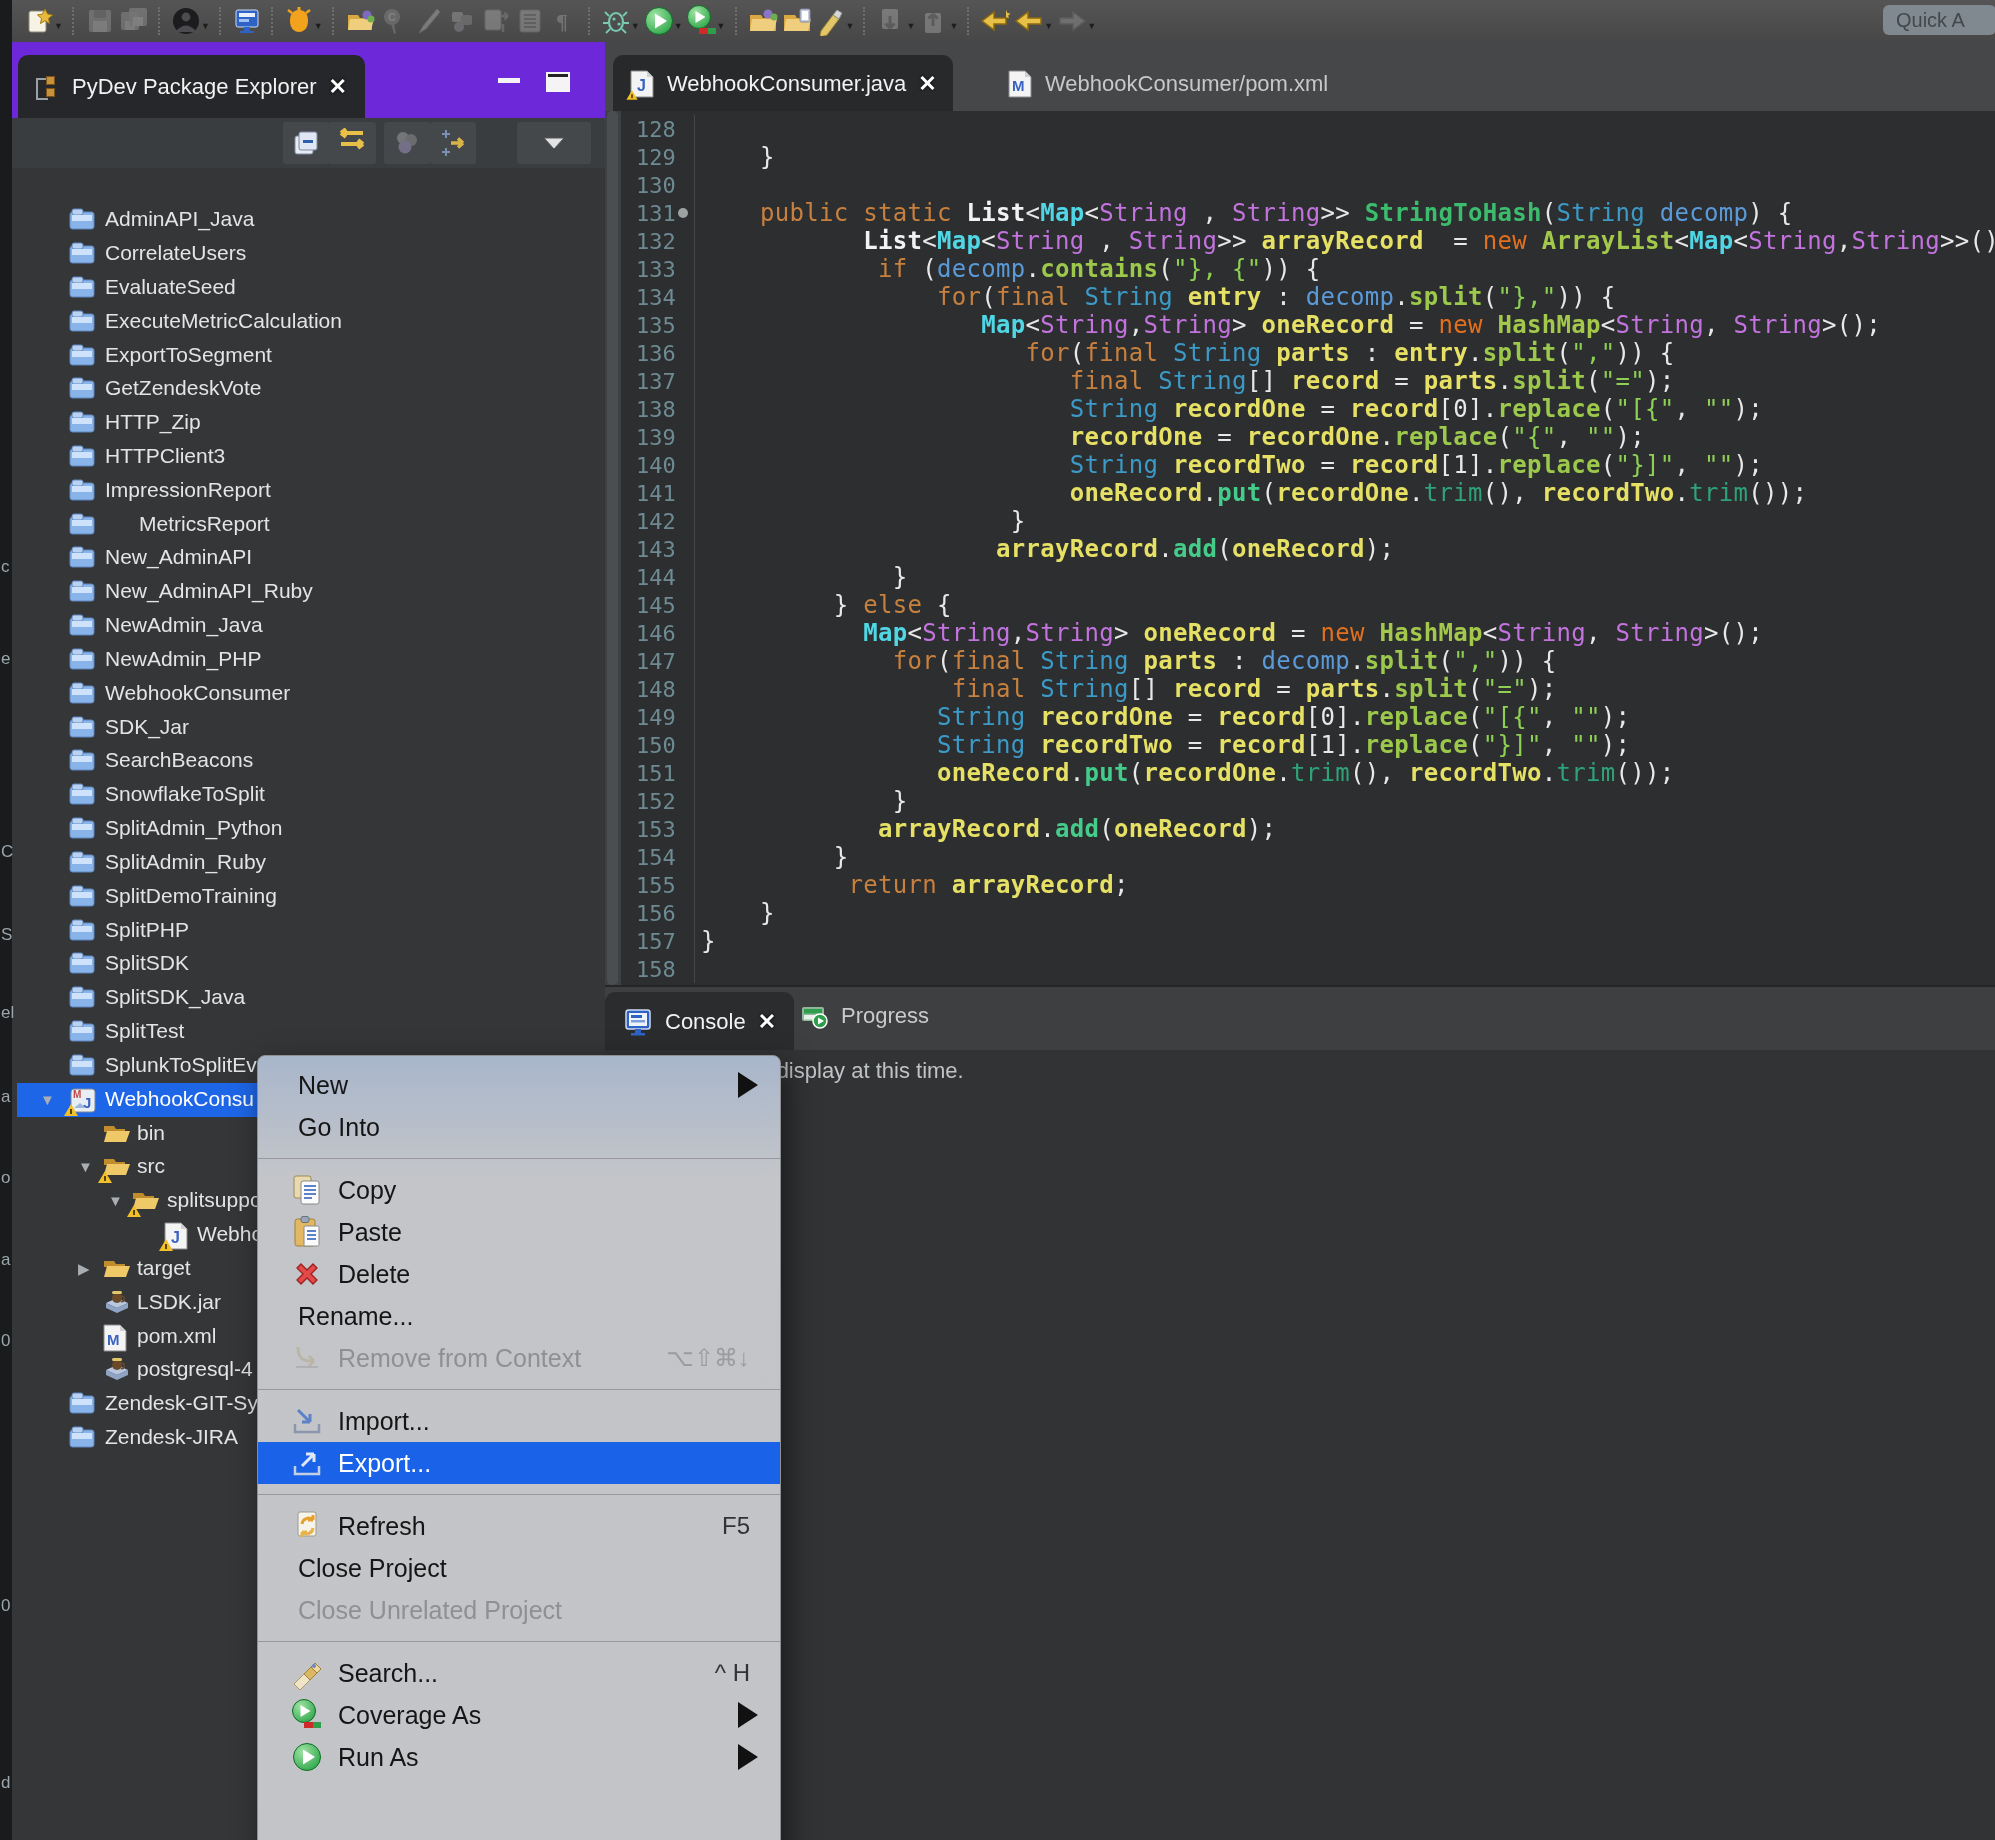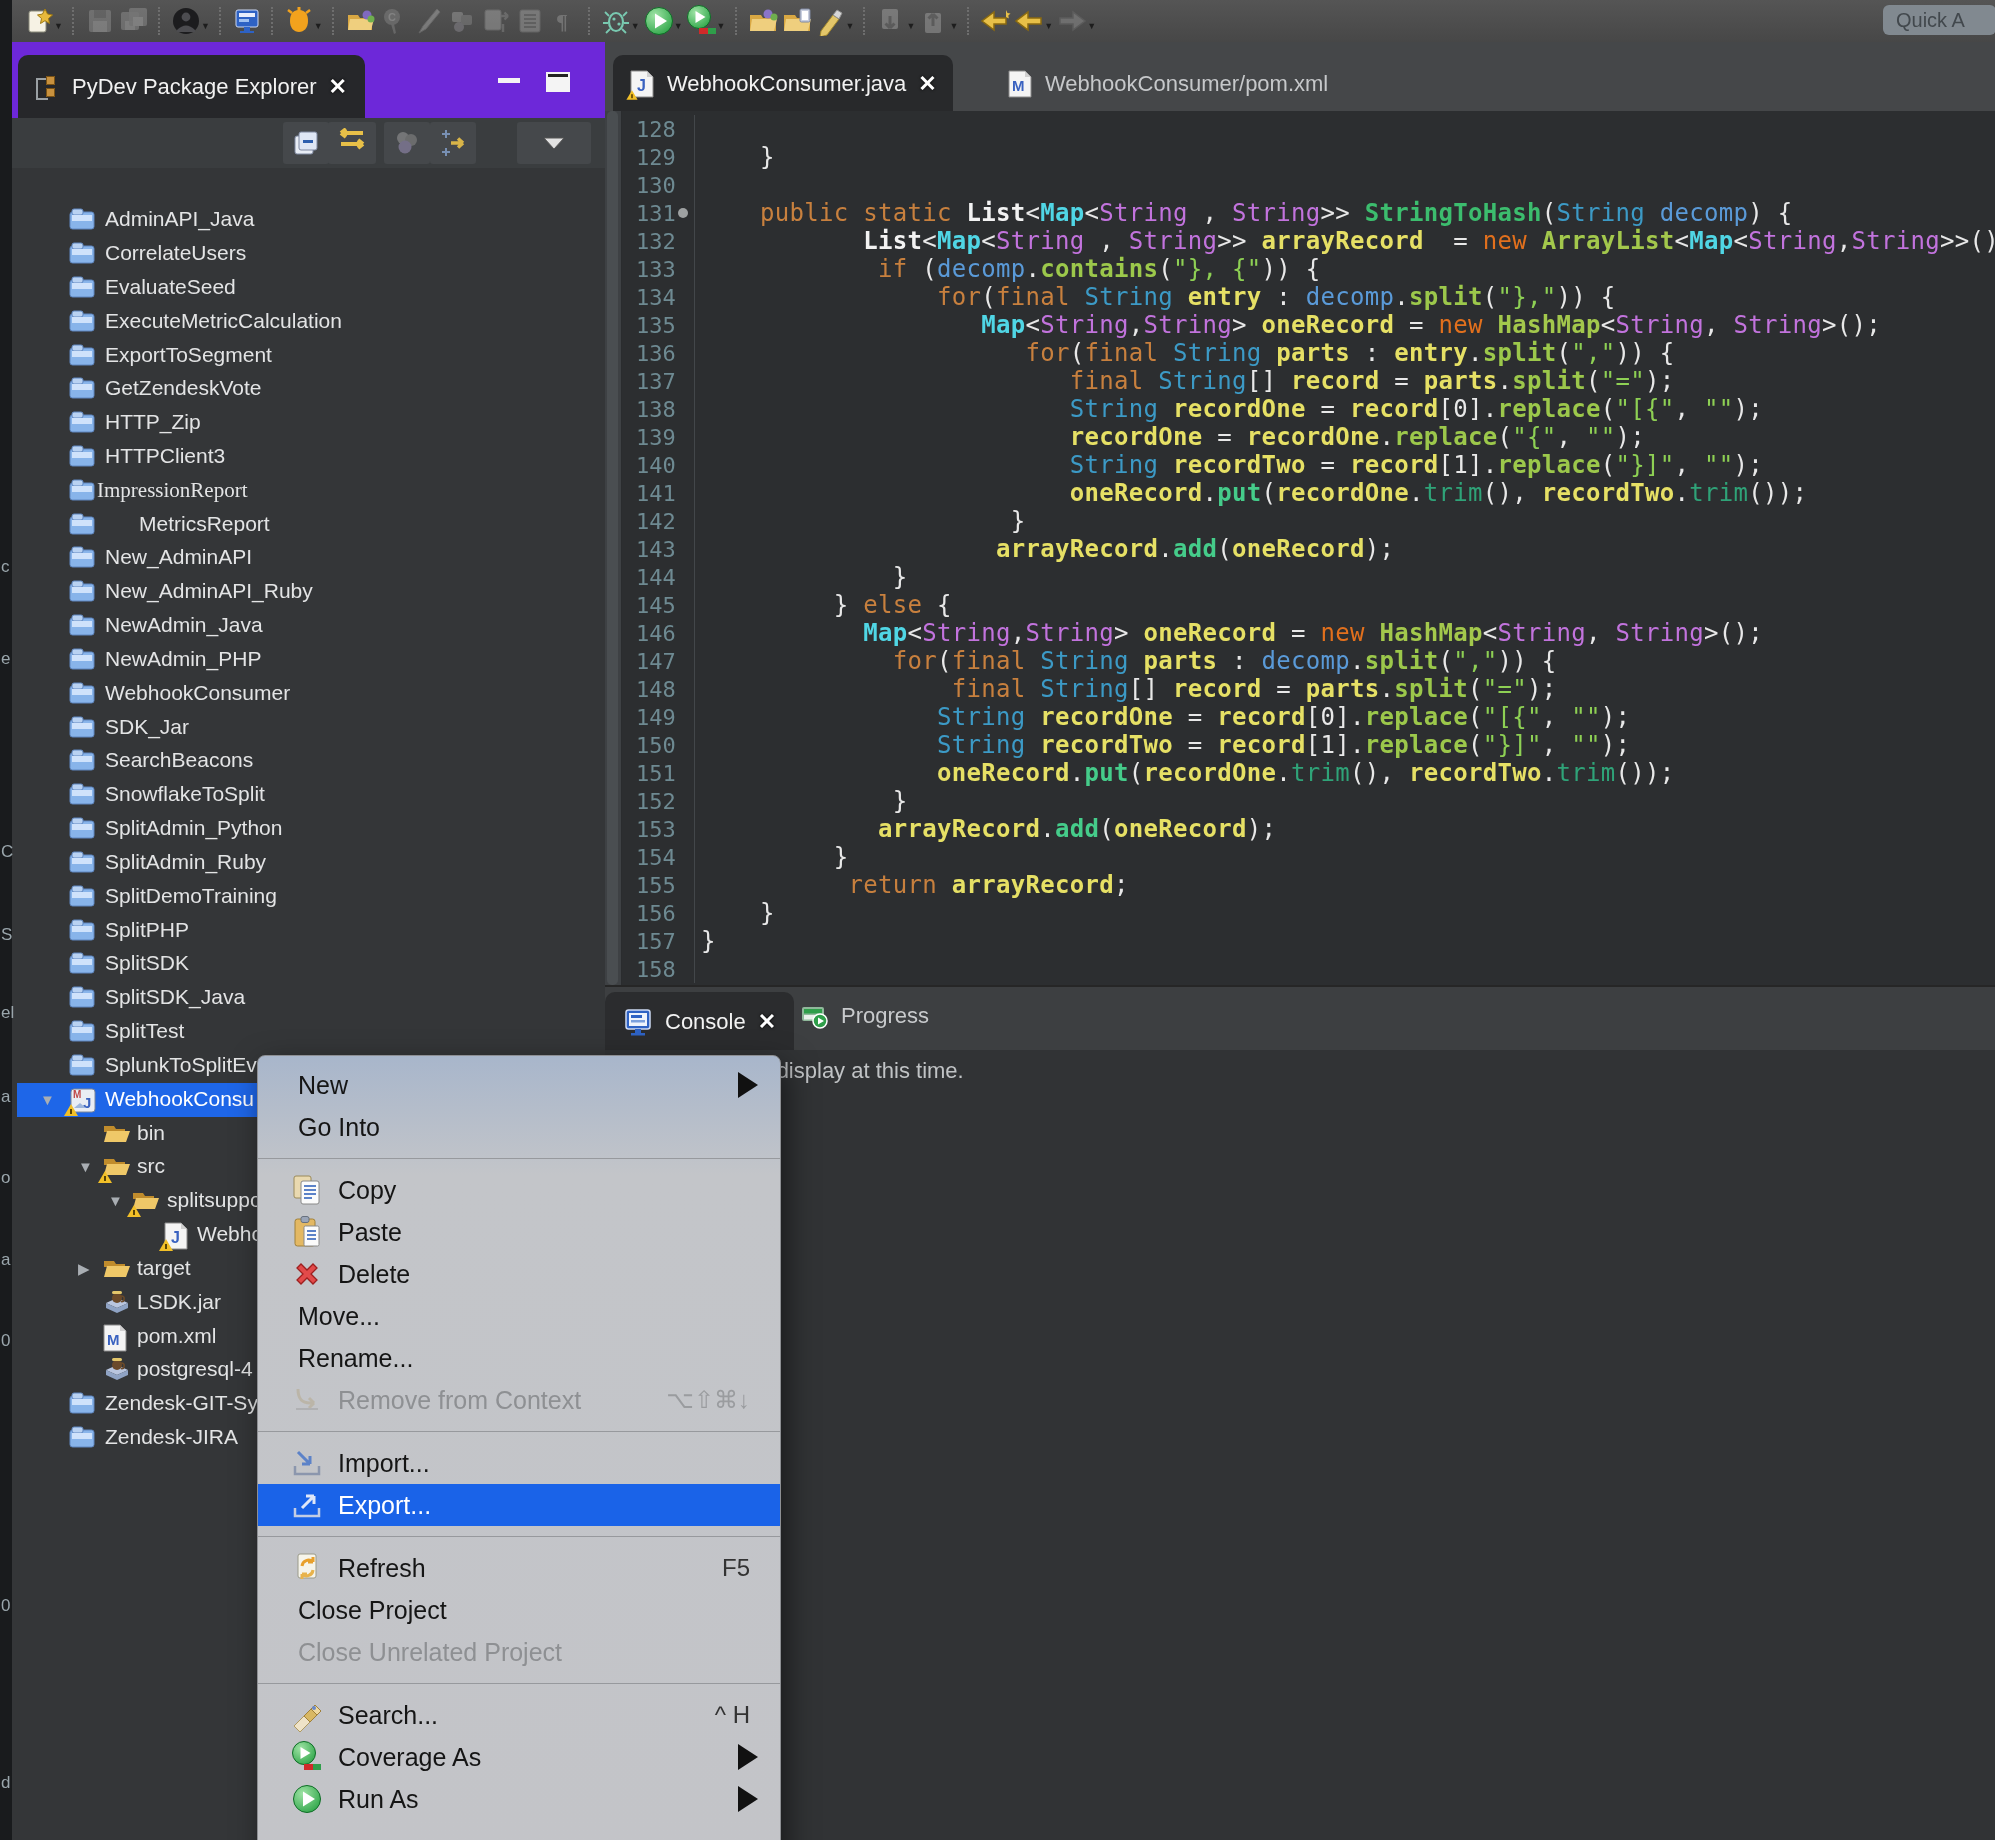--- a/index.html
+++ b/index.html
@@ -439,21 +439,21 @@
         <span class="tlabel" style="left: 93px;">HTTPClient3</span>
       </div>
       <div class="trow" style="top: 432px;">
         <span class="ticon" style="left: 56px;">
           <svg width="30" height="26" viewBox="0 0 30 26" xmlns="http://www.w3.org/2000/svg">
             <rect x="2" y="6" width="24" height="17" rx="2.5" fill="#88b4ea" stroke="#5e86c0"></rect>
             <rect x="4" y="3" width="11" height="6" rx="2" fill="#b9d2f2" stroke="#5e86c0"></rect>
             <rect x="4" y="9" width="20" height="6" fill="#cfe2fb"></rect>
           </svg>
         </span>
-        <span class="tlabel" style="left: 85px; font-family: Liberation Serif, serif;">ImpressionReport</span>
+        <span class="tlabel" style="left: 93px;">ImpressionReport</span>
       </div>
       <div class="trow" style="top: 466px;">
         <span class="ticon" style="left: 56px;">
           <svg width="30" height="26" viewBox="0 0 30 26" xmlns="http://www.w3.org/2000/svg">
             <rect x="2" y="6" width="24" height="17" rx="2.5" fill="#88b4ea" stroke="#5e86c0"></rect>
             <rect x="4" y="3" width="11" height="6" rx="2" fill="#b9d2f2" stroke="#5e86c0"></rect>
             <rect x="4" y="9" width="20" height="6" fill="#cfe2fb"></rect>
           </svg>
         </span>
         <span class="tlabel" style="left: 102px; margin-left: 25px;">MetricsReport</span>
@@ -854,23 +854,20 @@
         </svg></span>
       <span class="lab">Paste</span>
     </div>
     <div class="mi icon">
       <span class="mic"><svg width="34" height="34" viewBox="0 0 34 34" xmlns="http://www.w3.org/2000/svg">
           <path d="M7 11 l4-4 6 6 6-6 4 4 -6 6 6 6 -4 4 -6-6 -6 6 -4-4 6-6z" fill="#e24a4a" stroke="#9e1f1f" stroke-width="1.3"></path>
         </svg></span>
       <span class="lab">Delete</span>
     </div>
     <div class="mi">
-      <span class="lab">Move...</span>
-    </div>
-    <div class="mi">
       <span class="lab">Rename...</span>
     </div>
     <div class="mi icon disabled">
       <span class="mic"><svg width="34" height="34" viewBox="0 0 34 34" xmlns="http://www.w3.org/2000/svg">
           <path d="M8 6 c0 10 4 14 12 14 h4 m0 0 l-5-5 m5 5 l-5 5" stroke="#c8a24e" stroke-width="3" fill="none"></path>
           <path d="M6 26 h22" stroke="#9a9a9a" stroke-width="2"></path>
         </svg></span>
       <span class="lab">Remove from Context</span>
       <span class="short">⌥⇧⌘↓</span>
     </div>

